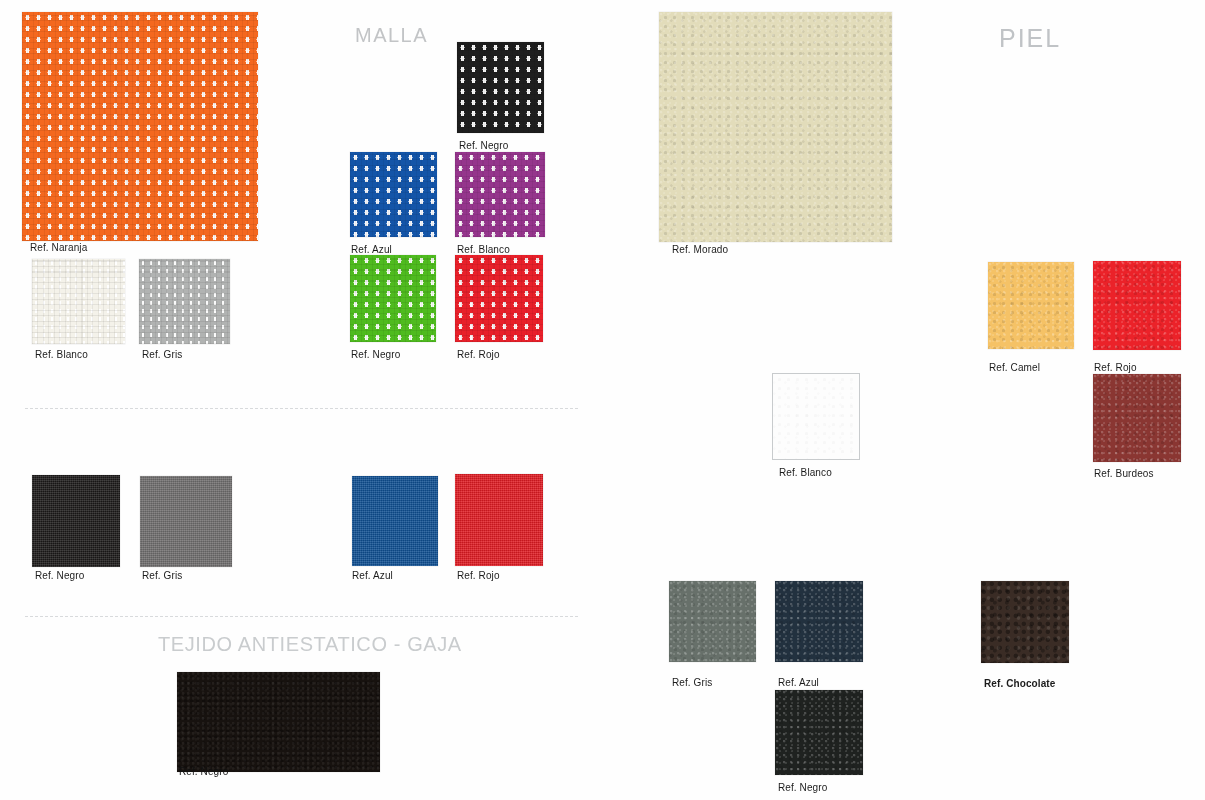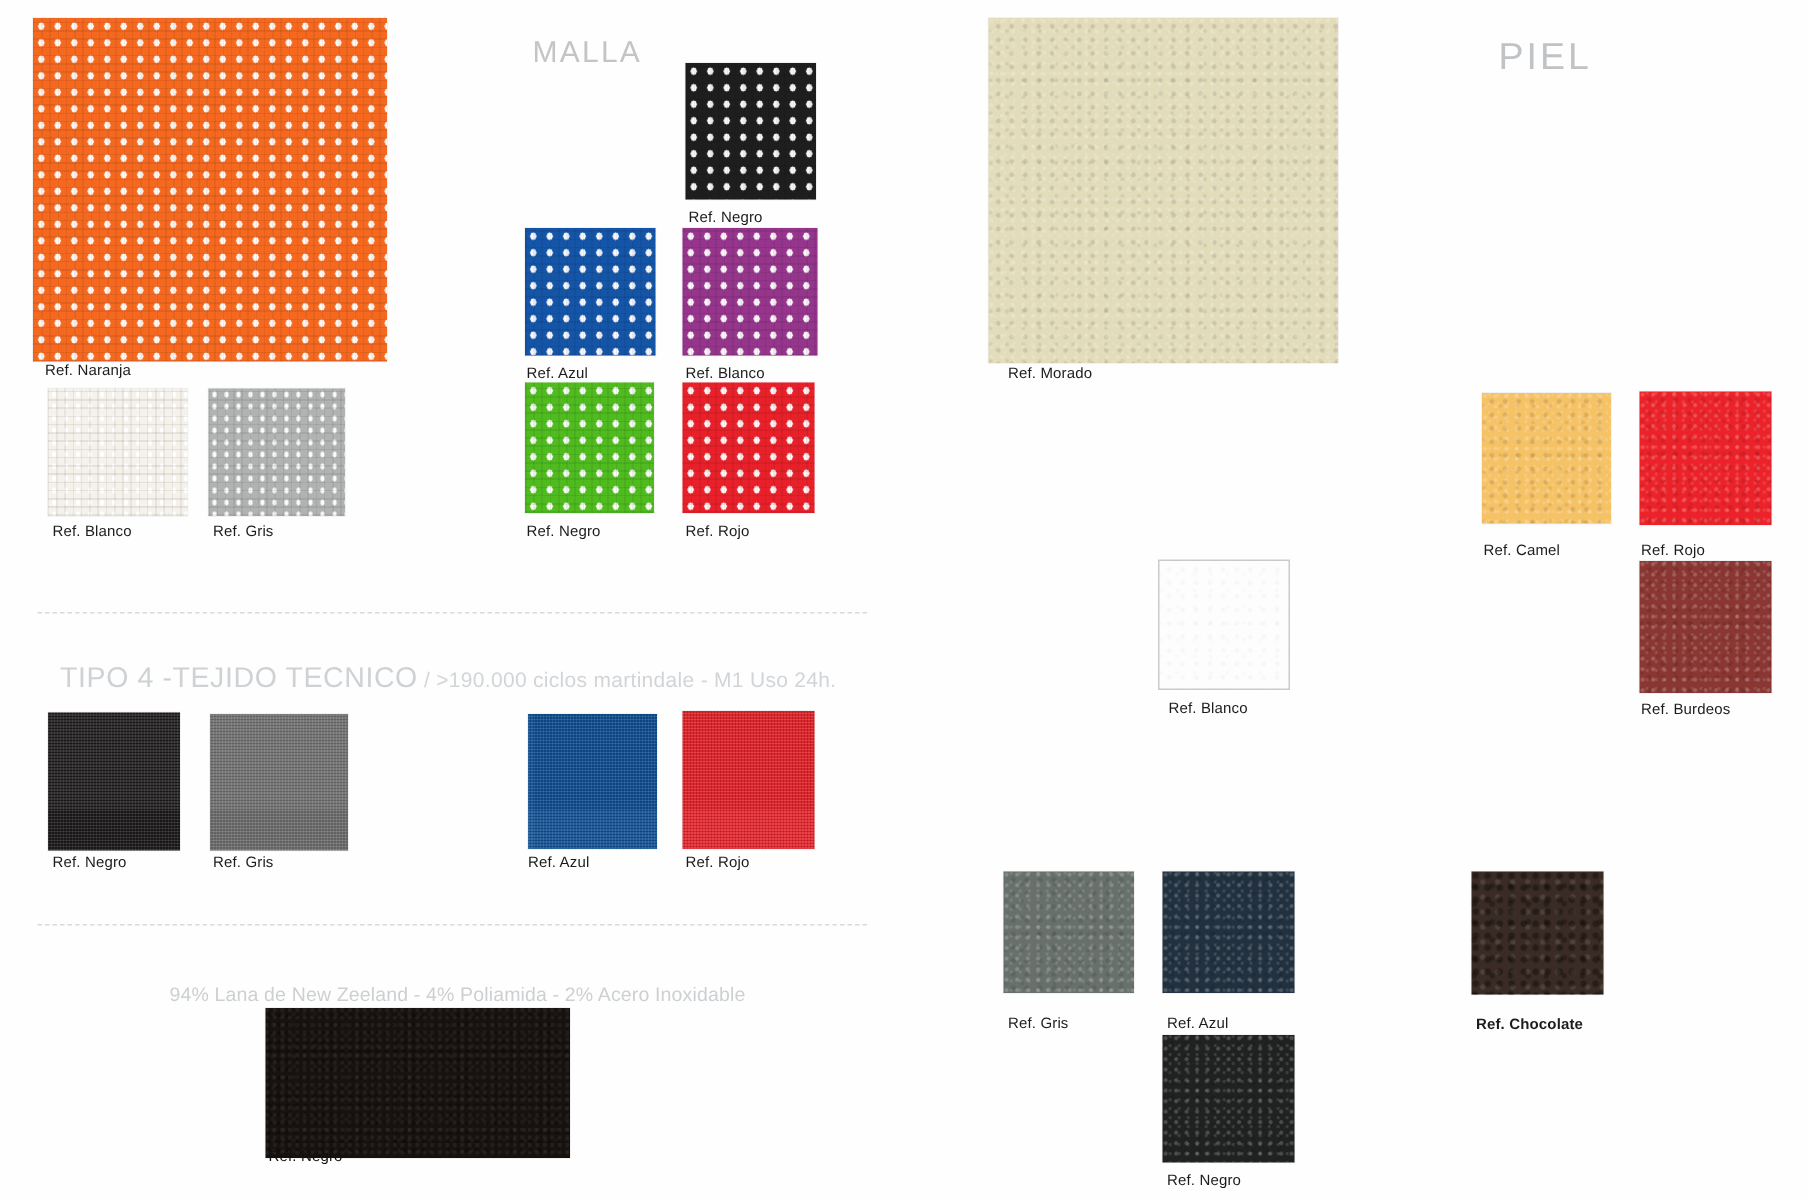--- a/index.html
+++ b/index.html
@@ -220,23 +220,20 @@
   </div>
   <div class="ref-label" style="left:351px; top:349px;">Ref. Negro</div>
 
   <div class="mesh edge-soft" style="left: 455px; top: 255px; width: 88px; height: 87px; background-color: rgb(232, 32, 42);">
     <div class="weave"></div>
   </div>
   <div class="ref-label" style="left:457px; top:349px;">Ref. Rojo</div>
 
   <div class="divider" style="left:25px; top:408px; width:553px;"></div>
 
-  <div class="head-tipo4" style="left: 40px; top: 442px; color: rgb(207, 210, 212);">
-    <span>TIPO 4 -TEJIDO TECNICO</span><span class="sub"> / &gt;190.000 ciclos martindale - M1 Uso 24h.</span>
-  </div>
 
   <div class="fabric edge-soft" style="left: 32px; top: 475px; width: 88px; height: 92px; background-color: rgb(28, 26, 25);">
     <div class="grain"></div>
   </div>
   <div class="ref-label" style="left:35px; top:570px;">Ref. Negro</div>
 
   <div class="fabric edge-soft" style="left: 140px; top: 476px; width: 92px; height: 91px; background-color: rgb(112, 110, 110);">
     <div class="grain"></div>
   </div>
   <div class="ref-label" style="left:142px; top:570px;">Ref. Gris</div>
@@ -246,21 +243,21 @@
   </div>
   <div class="ref-label" style="left:352px; top:570px;">Ref. Azul</div>
 
   <div class="fabric edge-soft" style="left: 455px; top: 474px; width: 88px; height: 92px; background-color: rgb(225, 27, 34);">
     <div class="grain"></div>
   </div>
   <div class="ref-label" style="left:457px; top:570px;">Ref. Rojo</div>
 
   <div class="divider" style="left:25px; top:616px; width:553px;"></div>
 
-  <div class="head-anti-sub" style="left:113px; top:655px;">94% Lana de New Zeeland - 4% Poliamida - 2% Acero Inoxidable</div>
+  <div class="head-anti" style="left: 158px; top: 633px; color: rgb(201, 204, 206);">TEJIDO ANTIESTATICO - GAJA</div>
 
   <div class="wool edge-soft" style="left: 177px; top: 672px; width: 203px; height: 100px; background-color: rgb(23, 18, 15);">
     <div class="fuzz"></div>
   </div>
   <div class="ref-label" style="left:179px; top:766px; color:#111;">Ref. Negro</div>
 
   <div class="head-piel" style="left: 975px; top: 24px; color: rgb(192, 195, 198); margin-left: 24px;">PIEL</div>
 
   <div class="leather edge-soft" style="left: 659px; top: 12px; width: 233px; height: 230px; background-color: rgb(226, 220, 186);">
     <div class="pebble"></div>

